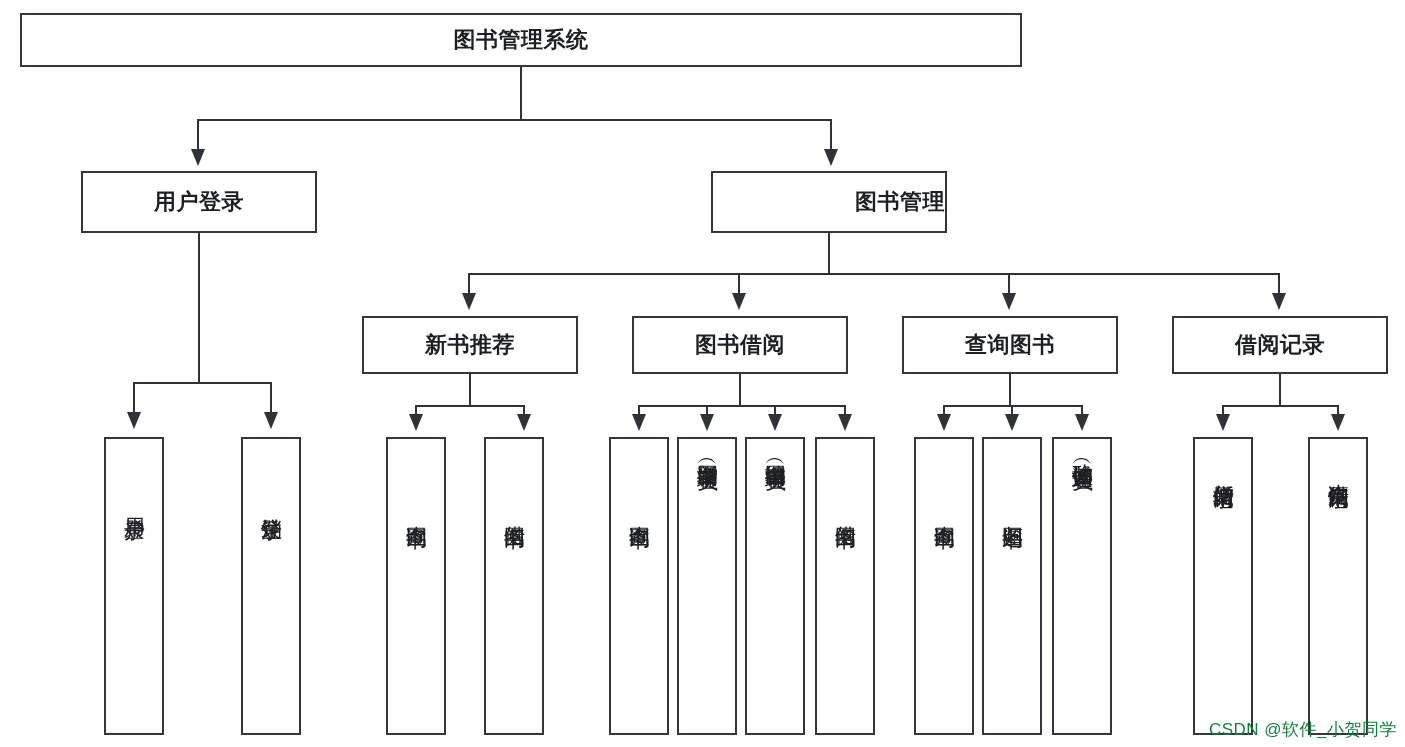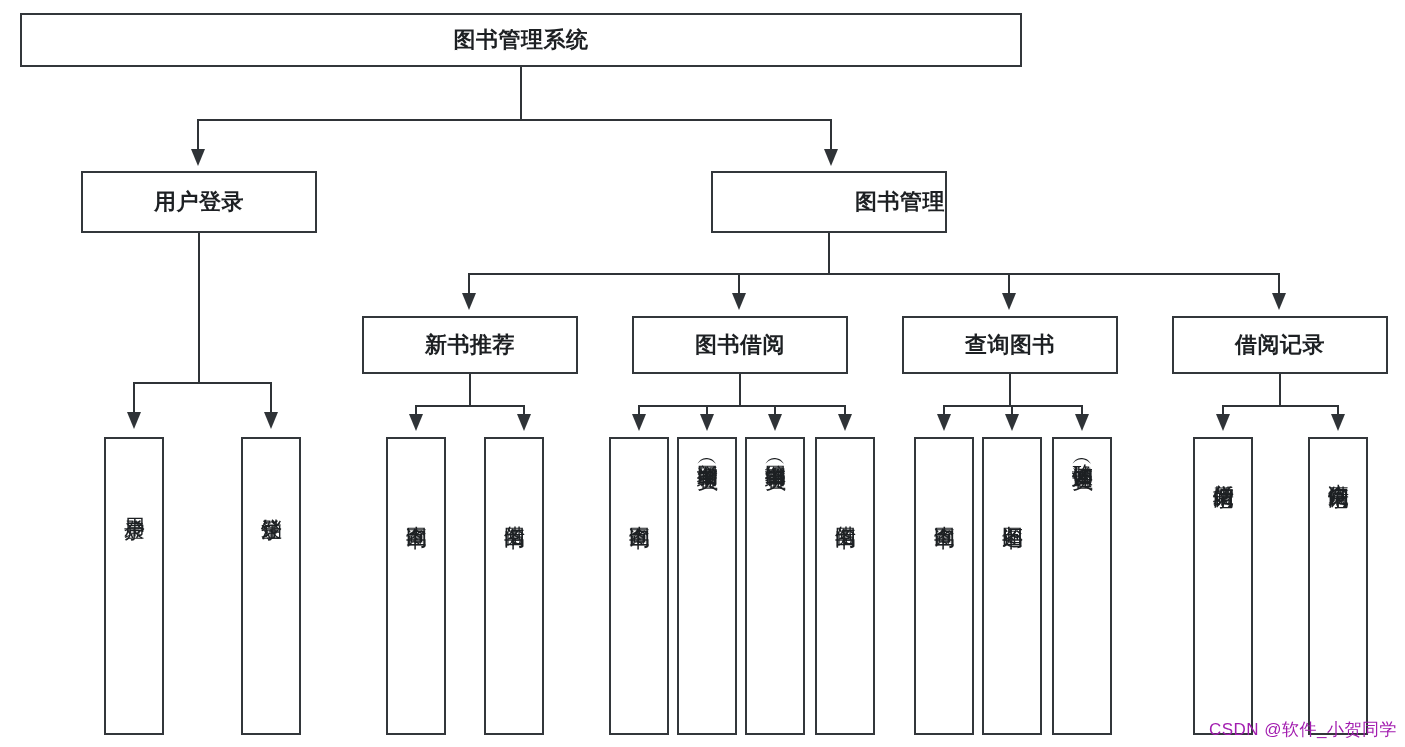--- a/index.html
+++ b/index.html
@@ -75,21 +75,21 @@
     border-right: 7px solid transparent;
     border-top: 17px solid #2f3337;
   }
 
   
   #watermark {
     position: absolute;
     right: 8px;
     bottom: 6px;
     font-size: 17px;
-    color: #a21caf;
+    color: #15803d;
     letter-spacing: 0.5px;
     white-space: nowrap;
     pointer-events: none;
   }
 </style>
 </head>
 <body>
 
 <div id="canvas">
 

